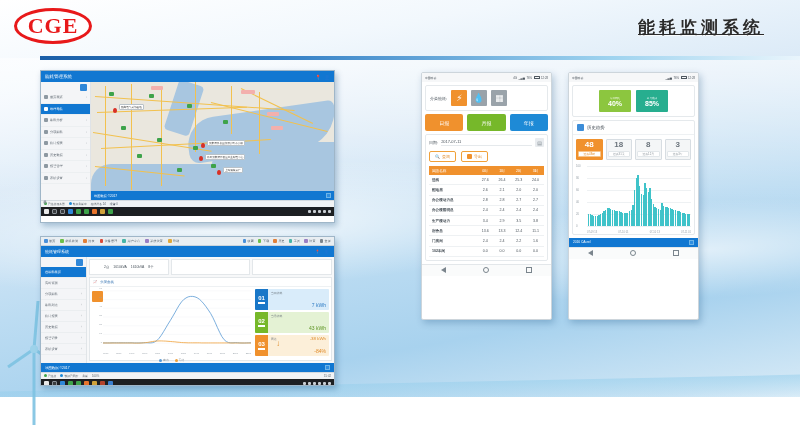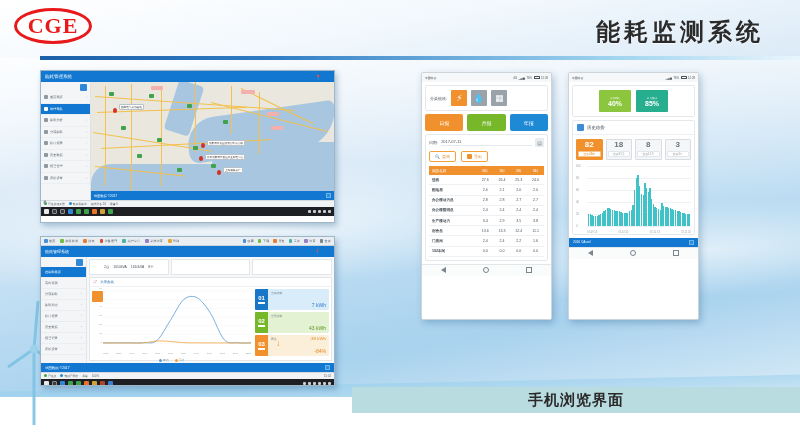--- a/index.html
+++ b/index.html
@@ -52,23 +52,24 @@
     color: #e8191a; font-size: 17px; font-weight: bold; letter-spacing: 4px;
     font-family: "DejaVu Sans", sans-serif;
     border-bottom: 2px solid #e8191a; padding-bottom: 2px; display: inline-block;
   }
   .logo-sub {
     color: #1a1a1a; font-size: 12px; font-weight: bold; letter-spacing: 2px;
     margin-top: 3px; font-family: "DejaVu Sans", sans-serif;
   }
   .slide-title {
     position: absolute; right: 36px; top: 16px;
-    font-size: 24px; font-weight: bold; color: #2b2b2b; letter-spacing: 4px;
+    font-size: 17px; font-weight: bold; color: #2b2b2b; letter-spacing: 4px;
     font-family: "DejaVu Sans", sans-serif;
     text-shadow: 0 1px 1px rgba(255,255,255,.7);
+    text-decoration: underline;
   }
   .header-rule {
     position: absolute; left: 40px; right: 0; top: 56px; height: 4px;
     background: linear-gradient(90deg,#1b5fa8 0%, #2f7cc4 30%, #9ed3ef 75%, #e9f5fc 100%);
   }
 
   
   .win {
     position: absolute; background: #fff;
     border: 1px solid #9fb6c8;
@@ -791,21 +792,21 @@
       </div>
     </div>
 
     <div class="trend-box">
       <div class="trend-hd">
         <i class="bi"></i>
         <span>历史趋势</span>
       </div>
       <div class="tabs">
         <div class="ttab on">
-          <div class="n">82</div>
+          <div class="n">48</div>
           <span class="s">过去48时</span>
         </div>
         <div class="ttab">
           <div class="n">18</div>
           <span class="s">过去31天</span>
         </div>
         <div class="ttab">
           <div class="n">8</div>
           <span class="s">过去12月</span>
         </div>
@@ -906,14 +907,13 @@
       <span class="sq"></span>
     </div>
 
     <div class="ph-nav">
       <span class="nav-tri"></span>
       <span class="nav-cir"></span>
       <span class="nav-sq"></span>
     </div>
   </div>
 
-  <div class="caption" id="caption-mobile">手机浏览界面</div>
 </div>
 
 </body></html>

